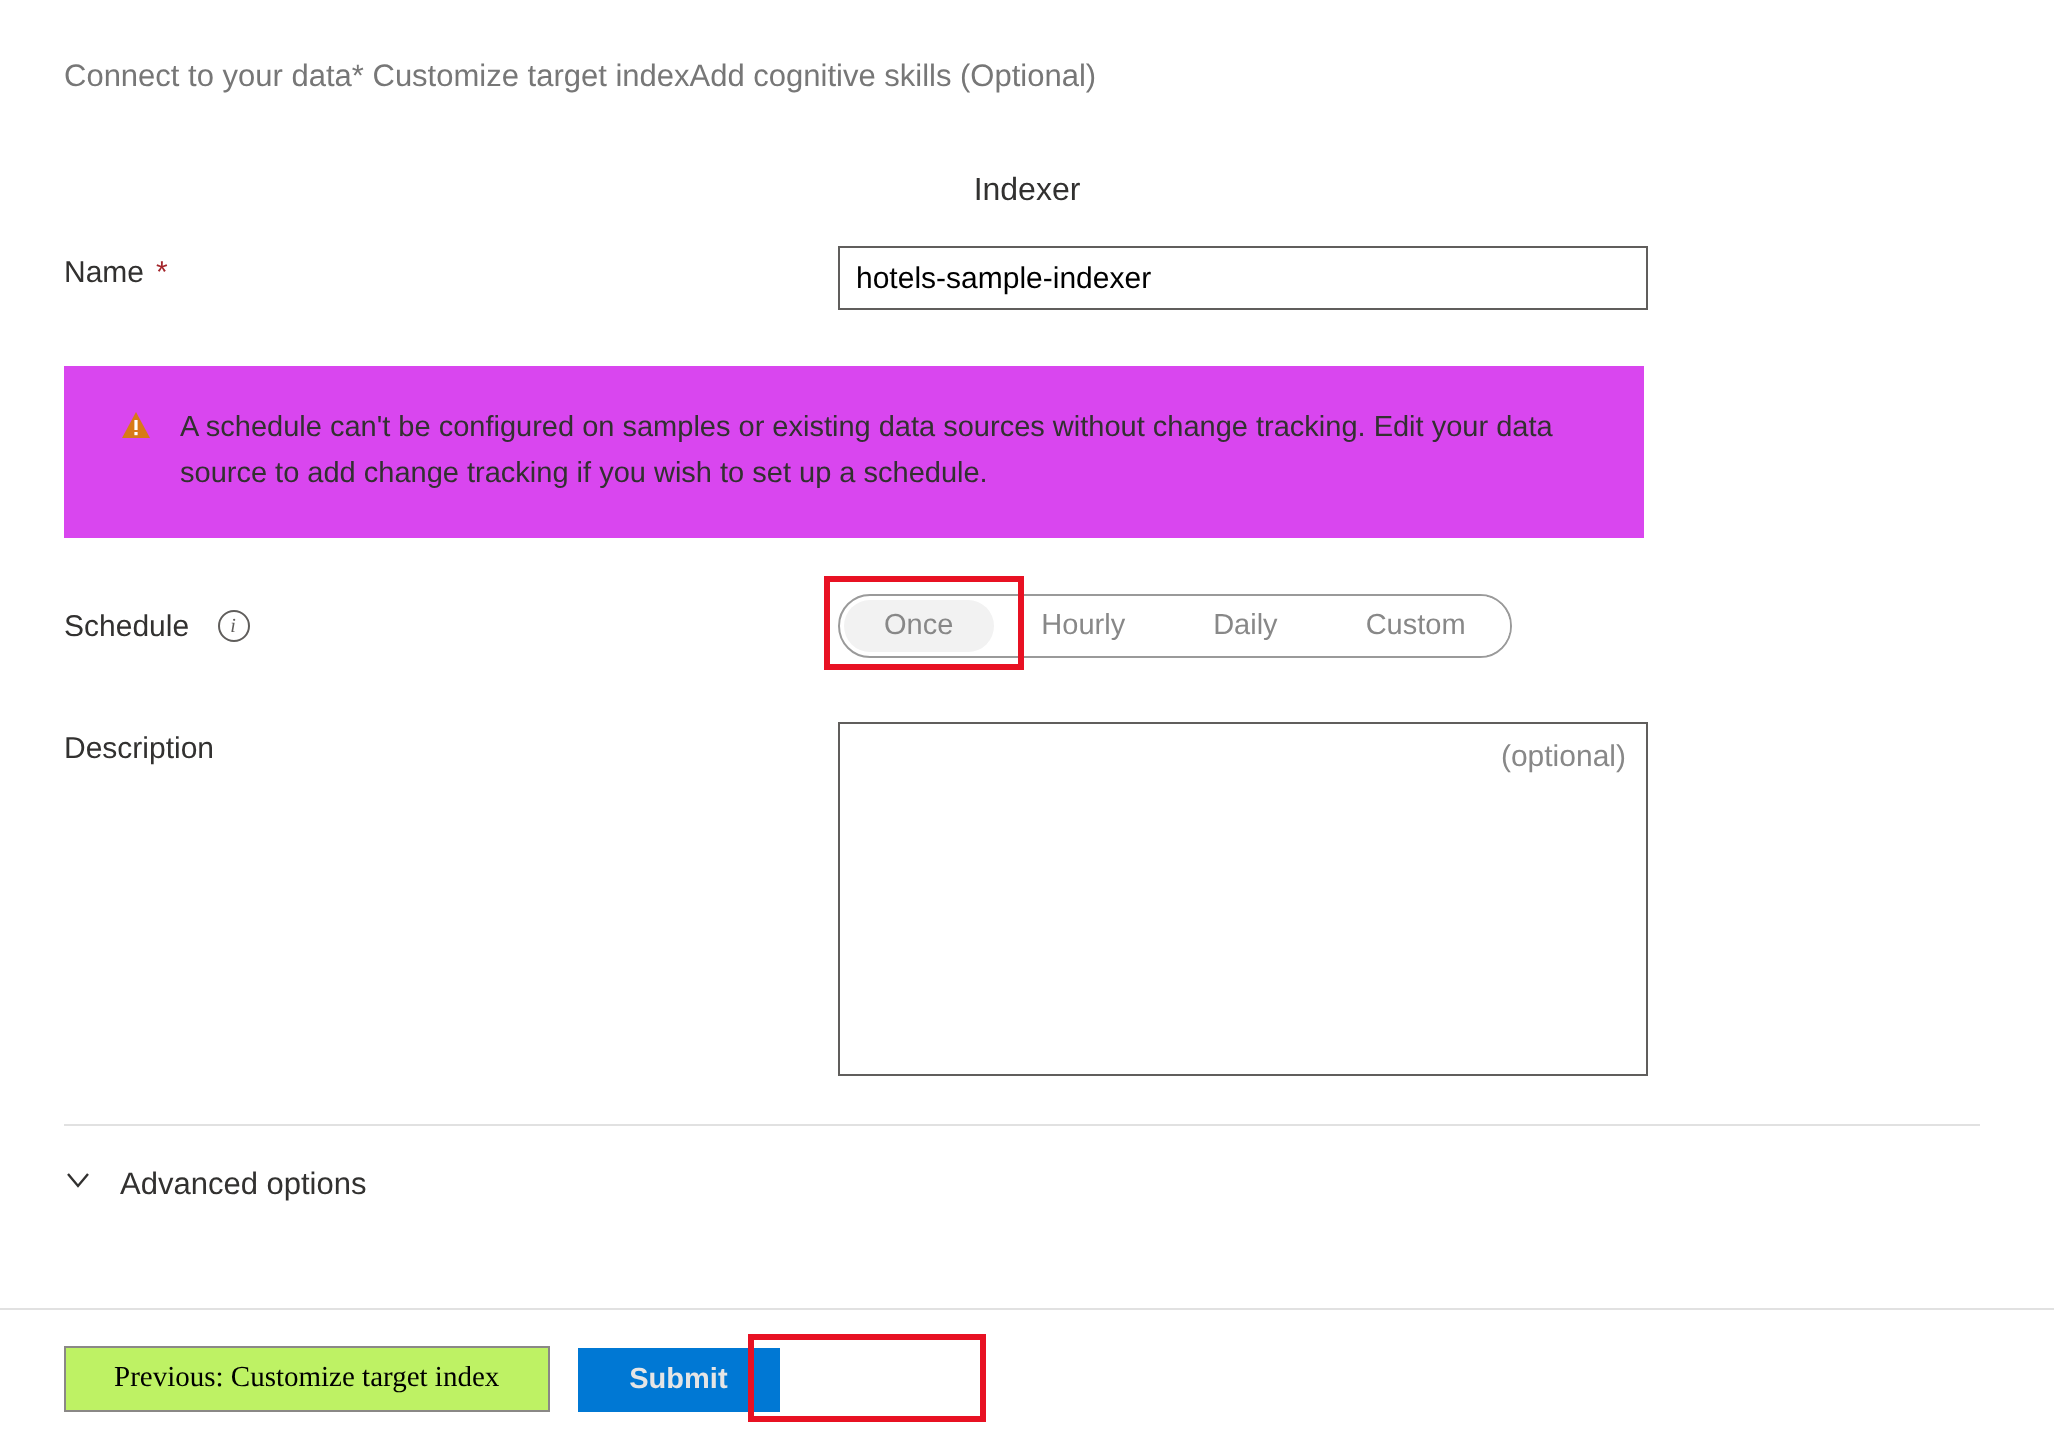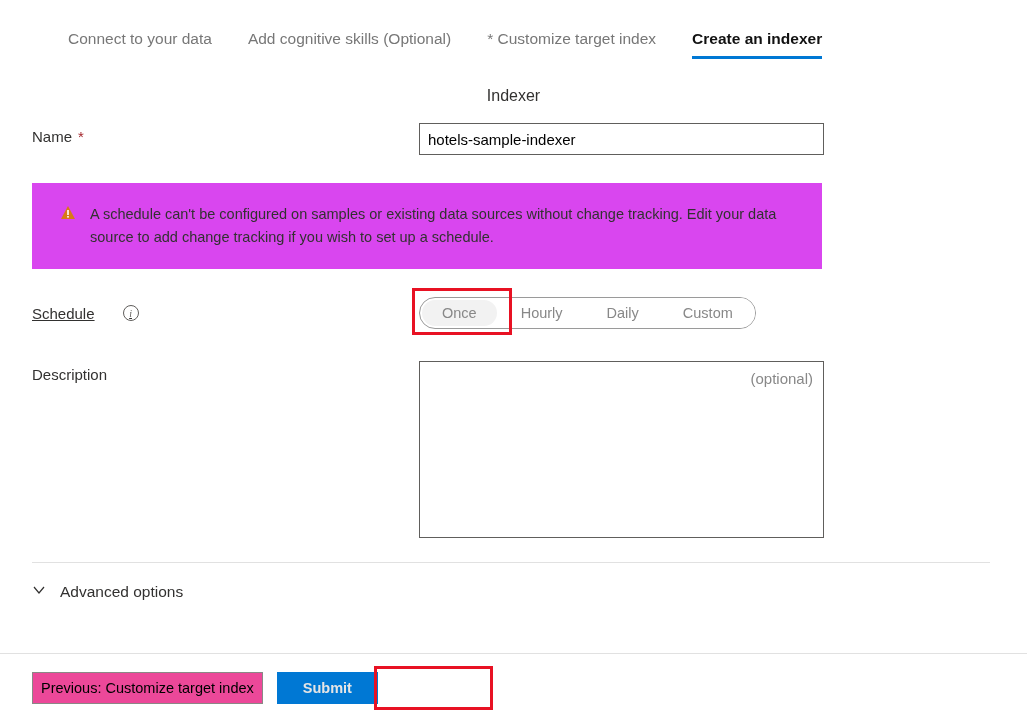--- a/index.html
+++ b/index.html
@@ -10,23 +10,21 @@
     body {
       font-family: "Segoe UI", -apple-system, BlinkMacSystemFont, sans-serif;
       font-size: 14px;
       color: #323130;
       background: #fff;
       width: 1027px;
       padding: 30px 32px 0 32px;
     }
     .tabs {
       display: flex;
-      gap: 36px;
       margin-bottom: 28px;
-      margin-left: 36px;
     }
     .tab {
       font-size: 15.5px;
       color: #777;
       cursor: pointer;
       padding-bottom: 8px;
       border-bottom: 3px solid transparent;
     }
     .tab.active {
       color: #111;
@@ -134,22 +132,21 @@
       align-items: center;
       margin-bottom: 32px;
       position: relative;
     }
     .schedule-label-col {
       width: 387px;
       font-size: 15px;
       color: #323130;
       display: flex;
       align-items: center;
-      gap: 28px;
-      text-decoration: underline;
+      gap: 14px;
     }
     .schedule-control-col {
       position: relative;
     }
     .textarea-input {
       width: 405px;
       height: 177px;
       padding: 8px 10px;
       font-size: 15px;
       border: 1px solid #605e5c;
@@ -185,25 +182,25 @@
     }
     .footer {
       display: flex;
       gap: 14px;
       align-items: center;
       padding-bottom: 18px;
       position: relative;
     }
     .btn-prev {
       border: 1px solid #8a8886;
-      background: #ec4899;
-      font-size: 14.5px;
-      padding: 7px 8px;
-      cursor: pointer;
-      font-family: Liberation Sans, sans-serif;
+      background: #bef264;
+      font-size: 14.5px;
+      padding: 7px 24px;
+      cursor: pointer;
+      font-family: Liberation Serif, serif;
     }
     .btn-submit {
       background: #0078d4;
       color: #e5e5e5;
       border: none;
       font-size: 14.5px;
       font-weight: 600;
       padding: 8px 26px;
       cursor: pointer;
       font-family: inherit;
@@ -216,23 +213,22 @@
       left: 342px;
       width: 119px;
       height: 44px;
     }
   </style>
 </head>
 <body>
 
 <div class="tabs">
   <div class="tab">Connect to your data</div>
+  <div class="tab">* Customize target index</div>
   <div class="tab">Add cognitive skills (Optional)</div>
-  <div class="tab">* Customize target index</div>
-  <div class="tab active">Create an indexer</div>
 </div>
 
 <div class="section-heading">Indexer</div>
 
 <div class="form-row">
   <div class="form-label">
     <span>Name</span>
     <span class="required">*</span>
   </div>
   <input type="text" class="text-input" value="hotels-sample-indexer" style="">

